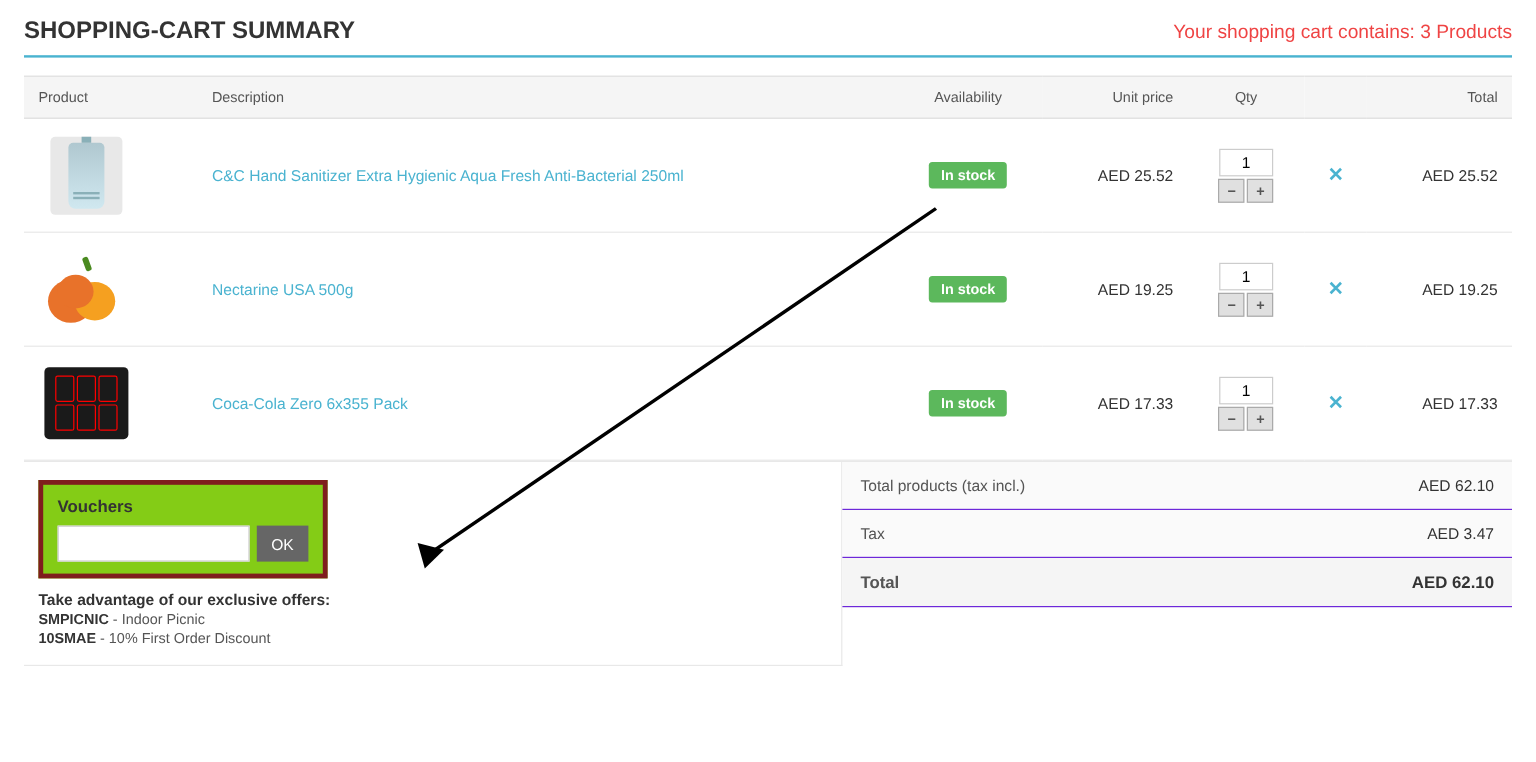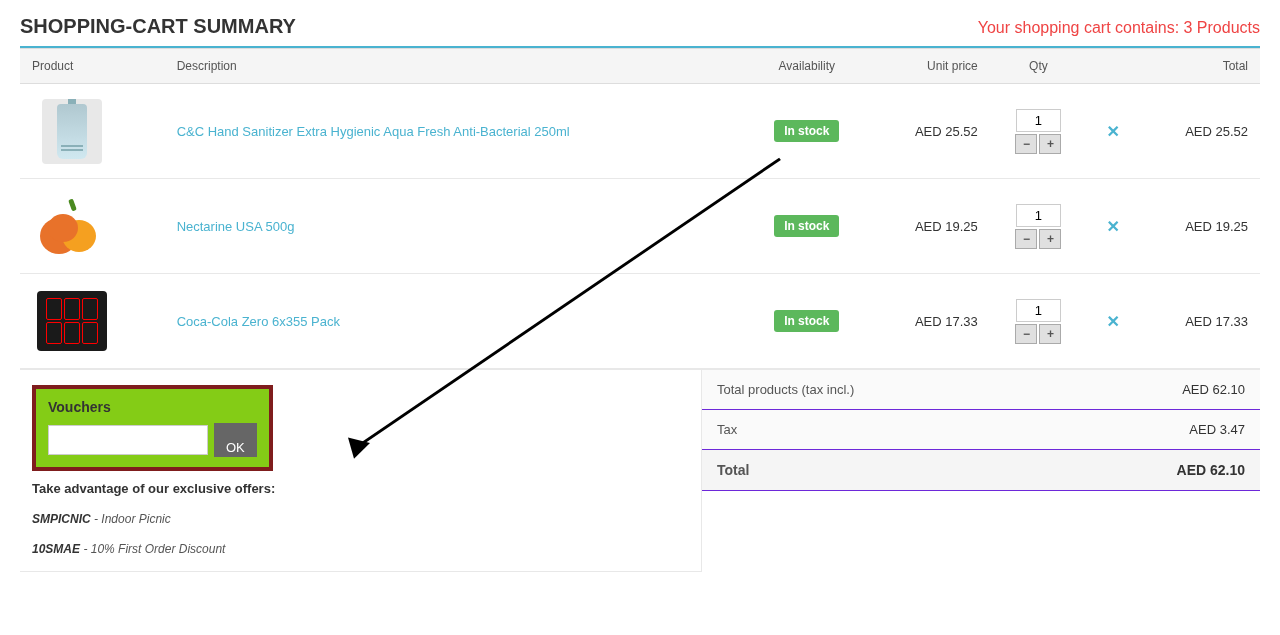--- a/index.html
+++ b/index.html
@@ -13,20 +13,21 @@
       max-width: 1280px;
       margin: 0 auto;
       padding: 15px 20px;
     }
     .page-header {
       display: flex;
       justify-content: space-between;
       align-items: flex-start;
       border-bottom: 2px solid #4ab3d0;
       padding-bottom: 8px;
+      margin-bottom: 15px;
     }
     .page-title {
       font-size: 20px;
       font-weight: bold;
       color: #333;
       text-transform: uppercase;
     }
     .cart-summary-text {
       font-size: 16px;
       color: #ef4444;
@@ -182,42 +183,41 @@
       border: 1px solid #ccc;
       padding: 5px 8px;
       width: 160px;
       font-size: 13px;
       height: 30px;
     }
     .voucher-ok-btn {
       background: #666;
       color: #fff;
       border: none;
-      padding: 17px 12px;
+      padding: 7px 12px;
       cursor: pointer;
       font-size: 13px;
       height: 30px;
     }
     .offers-section {
       margin-top: 10px;
     }
     .offers-title {
       font-weight: bold;
       font-size: 13px;
       color: #333;
     }
     .offer-code {
       font-weight: bold;
       color: #333;
     }
     .offer-line {
       font-size: 12px;
       color: #555;
-      margin-top: 16px;
-      font-style: italic;
+      margin-top: 2px;
     }
     
     .summary-row {
       display: flex;
       justify-content: space-between;
       padding: 12px 15px;
       border-bottom: 1px solid #6d28d9;
       background: #fafafa;
     }
     .summary-row.total-row {

